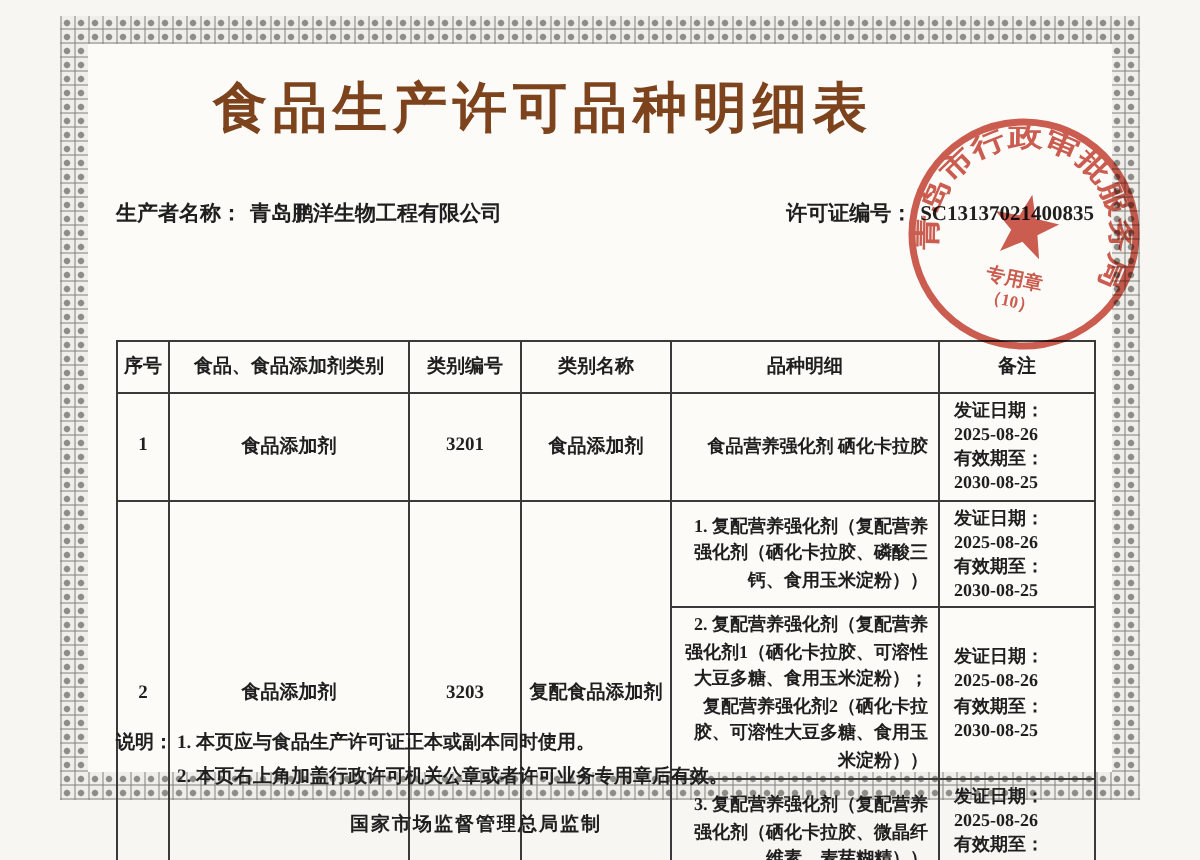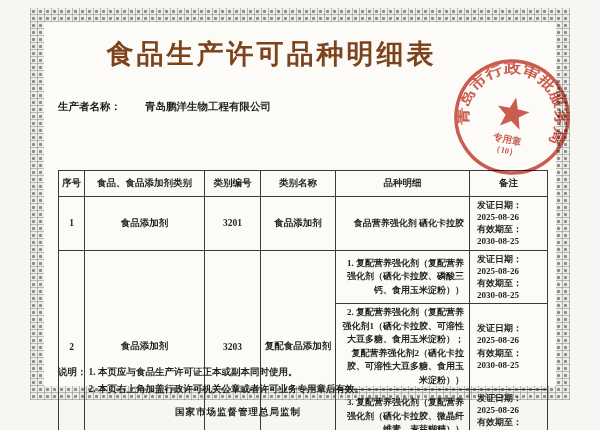--- a/index.html
+++ b/index.html
@@ -24,21 +24,21 @@
   }
   .doc-title{
     position:absolute;top:36px;left:0;width:543px;text-align:center;
     font-size:27px;font-weight:bold;color:#7c431d;letter-spacing:3px;
   }
   .info-row{
     position:absolute;top:100px;left:58px;width:489px;
     display:flex;justify-content:space-between;
     font-size:10.5px;font-weight:bold;white-space:nowrap;
   }
-  .info-value{margin-left:24px;}
+  .info-value{margin-left:4px;}
   table.license-table{
     position:absolute;top:126px;left:58px;width:489px;
     border-collapse:collapse;table-layout:fixed;margin-top:44px;
   }
   .license-table th,.license-table td{
     border:1px solid #3a3a3a;
     font-size:9.5px;font-weight:bold;
     text-align:center;vertical-align:middle;
     padding:1px 3px;box-sizing:border-box;
   }
@@ -76,20 +76,23 @@
 
 <div class="border-frame">
   <div class="border-inner"></div>
 </div>
 
 <div class="doc-title">食品生产许可品种明细表</div>
 
 <div class="info-row">
   <div>
     <span>生产者名称：</span><span class="info-value">青岛鹏洋生物工程有限公司</span>
+  </div>
+  <div>
+    <span>许可证编号：</span><span class="info-value">SC13137021400835</span>
   </div>
 </div>
 
 <table class="license-table">
   <colgroup>
     <col style="width:26px">
       <col style="width:120px">
       <col style="width:56px">
     <col style="width:75px">
       <col style="width:134px">

